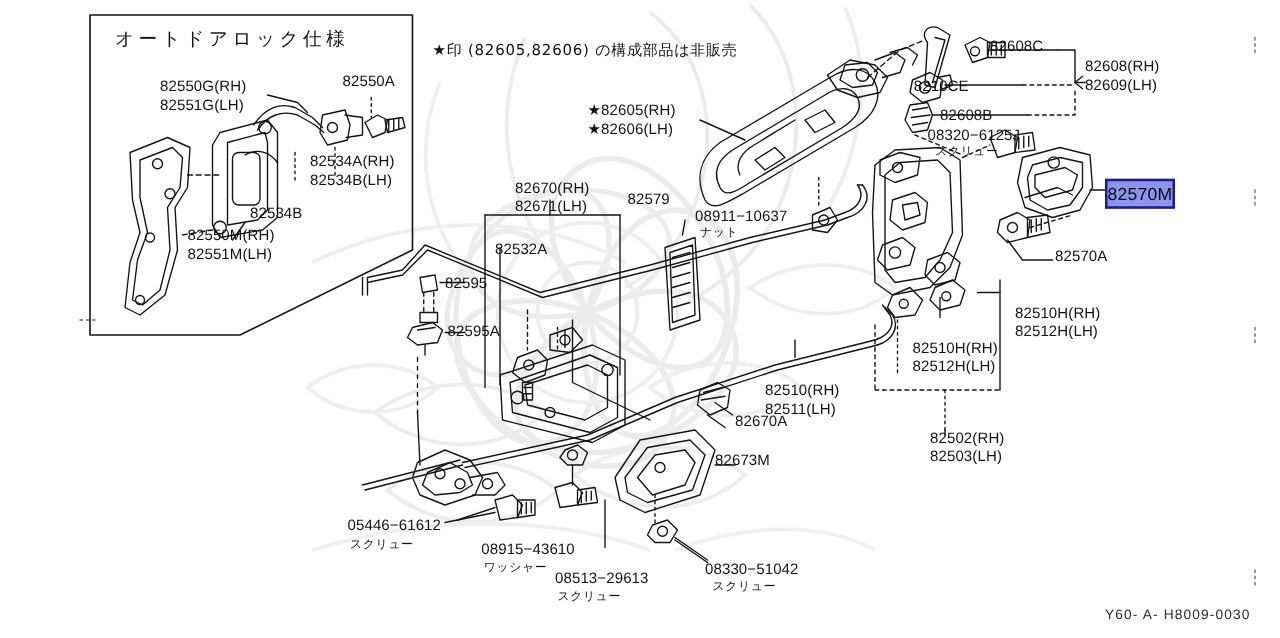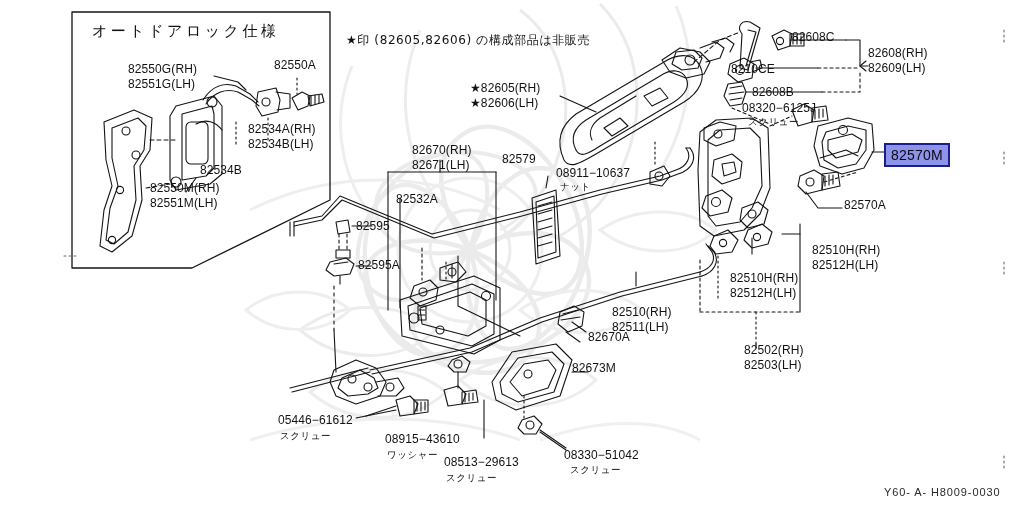--- a/index.html
+++ b/index.html
@@ -439,21 +439,21 @@
 82609(LH)</div>
 
   <div class="lbl" style="left:731px; top:62px;">8210CE</div>
 
   <div class="lbl" style="left:752px; top:85px;">82608B</div>
 
   <div class="lbl" style="left:742px; top:101px;">08320−6125J</div>
 
   <div class="lbl jp" style="left:748px; top:116px;">スクリュー</div>
 
-  <div class="highlight-box" style="left:884px; top:143px; width:66px; height:24px;">82570M</div>
+  <div class="highlight-box" style="left:884px; top:143px; width:56px; height:24px;">82570M</div>
 
   <div class="lbl" style="left:844px; top:198px;">82570A</div>
 
   <div class="lbl two" style="left:812px; top:243px;">82510H(RH)
 82512H(LH)</div>
 
   <div class="lbl two" style="left:730px; top:271px;">82510H(RH)
 82512H(LH)</div>
 
   <div class="lbl two" style="left:744px; top:343px;">82502(RH)

